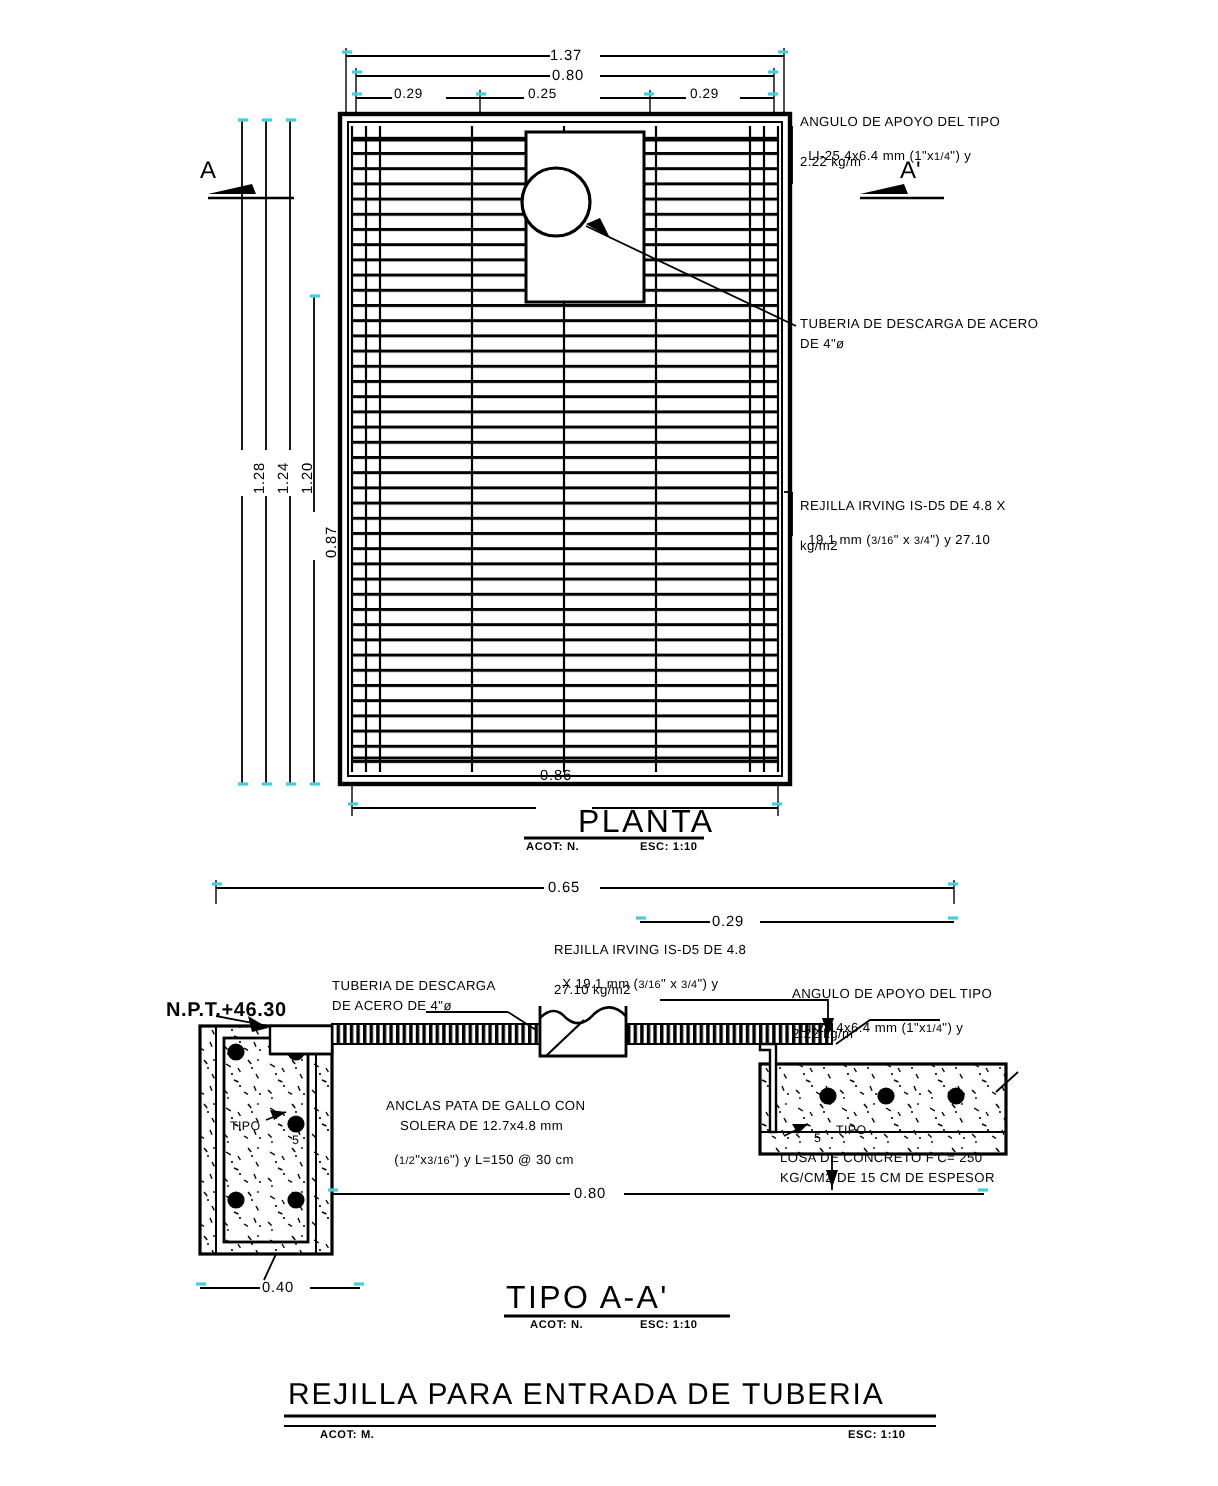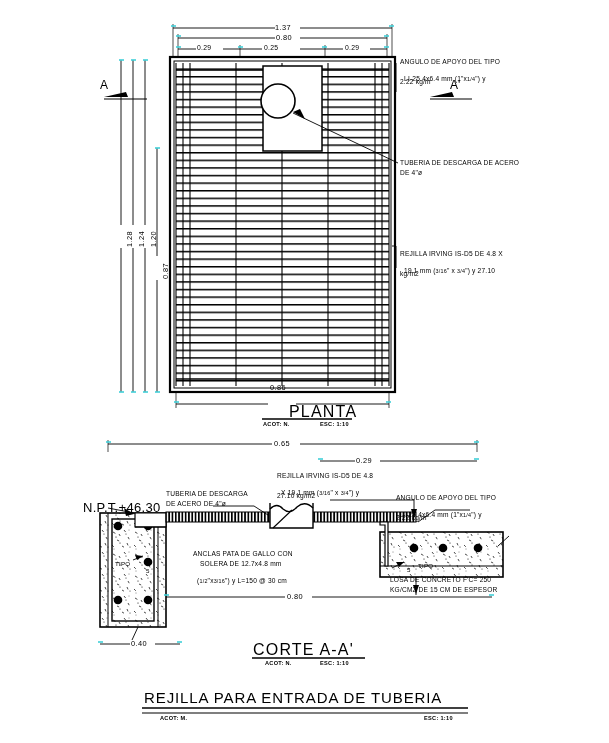--- a/index.html
+++ b/index.html
@@ -5,21 +5,21 @@
   html,body{margin:0;padding:0;background:#ffffff;}
   body{
     width:609px;height:743px;position:relative;overflow:hidden;
     font-family:"Liberation Sans", sans-serif;
     color:#000000;
   }
   .cad{position:absolute;left:0;top:0;width:609px;height:743px;}
   .txt{position:absolute;white-space:pre;font-family:"Liberation Sans",sans-serif;color:#000;}
   .t6{font-size:6.2px;letter-spacing:.2px;}
   .t65{font-size:6.6px;letter-spacing:.2px;}
-  .t7{font-size:13px;letter-spacing:.3px;}
+  .t7{font-size:10px;letter-spacing:.3px;font-weight:bold;}
   .dim{font-size:7.4px;letter-spacing:.4px;}
   .dimsm{font-size:6.8px;letter-spacing:.3px;}
   .ttl{font-size:16px;letter-spacing:1.2px;}
   .ttl2{font-size:15px;letter-spacing:.9px;}
   .sub{font-size:5.6px;letter-spacing:.3px;font-weight:bold;}
   .mk{font-size:12px;}
   .rot{transform-origin:0 0;transform:rotate(-90deg);}
   .frac{display:inline-block;font-size:.82em;}
 </style>
 </head>
@@ -372,19 +372,19 @@
 </div>
 
 <div class="txt t65" style="left:390px;top:576px;">LOSA DE CONCRETO F'C= 250</div>
 <div class="txt t65" style="left:390px;top:586px;">KG/CM2 DE 15 CM DE ESPESOR</div>
 
 <div class="txt t6" style="left:115px;top:560px;">TIPO</div>
 <div class="txt t6" style="left:146px;top:567px;">5</div>
 <div class="txt t6" style="left:418px;top:562px;">TIPO</div>
 <div class="txt t6" style="left:407px;top:566px;">5</div>
 
-<div class="txt ttl" style="left:253px;top:641px;">CORTE A-A'</div>
+<div class="txt ttl" style="left:253px;top:641px;">TIPO A-A'</div>
 <div class="txt sub" style="left:265px;top:660px;">ACOT: N.</div>
 <div class="txt sub" style="left:320px;top:660px;">ESC: 1:10</div>
 
 <div class="txt ttl2" style="left:144px;top:689px;">REJILLA PARA ENTRADA DE TUBERIA</div>
 <div class="txt sub" style="left:160px;top:715px;">ACOT: M.</div>
 <div class="txt sub" style="left:424px;top:715px;">ESC: 1:10</div>
 
 </body></html>

